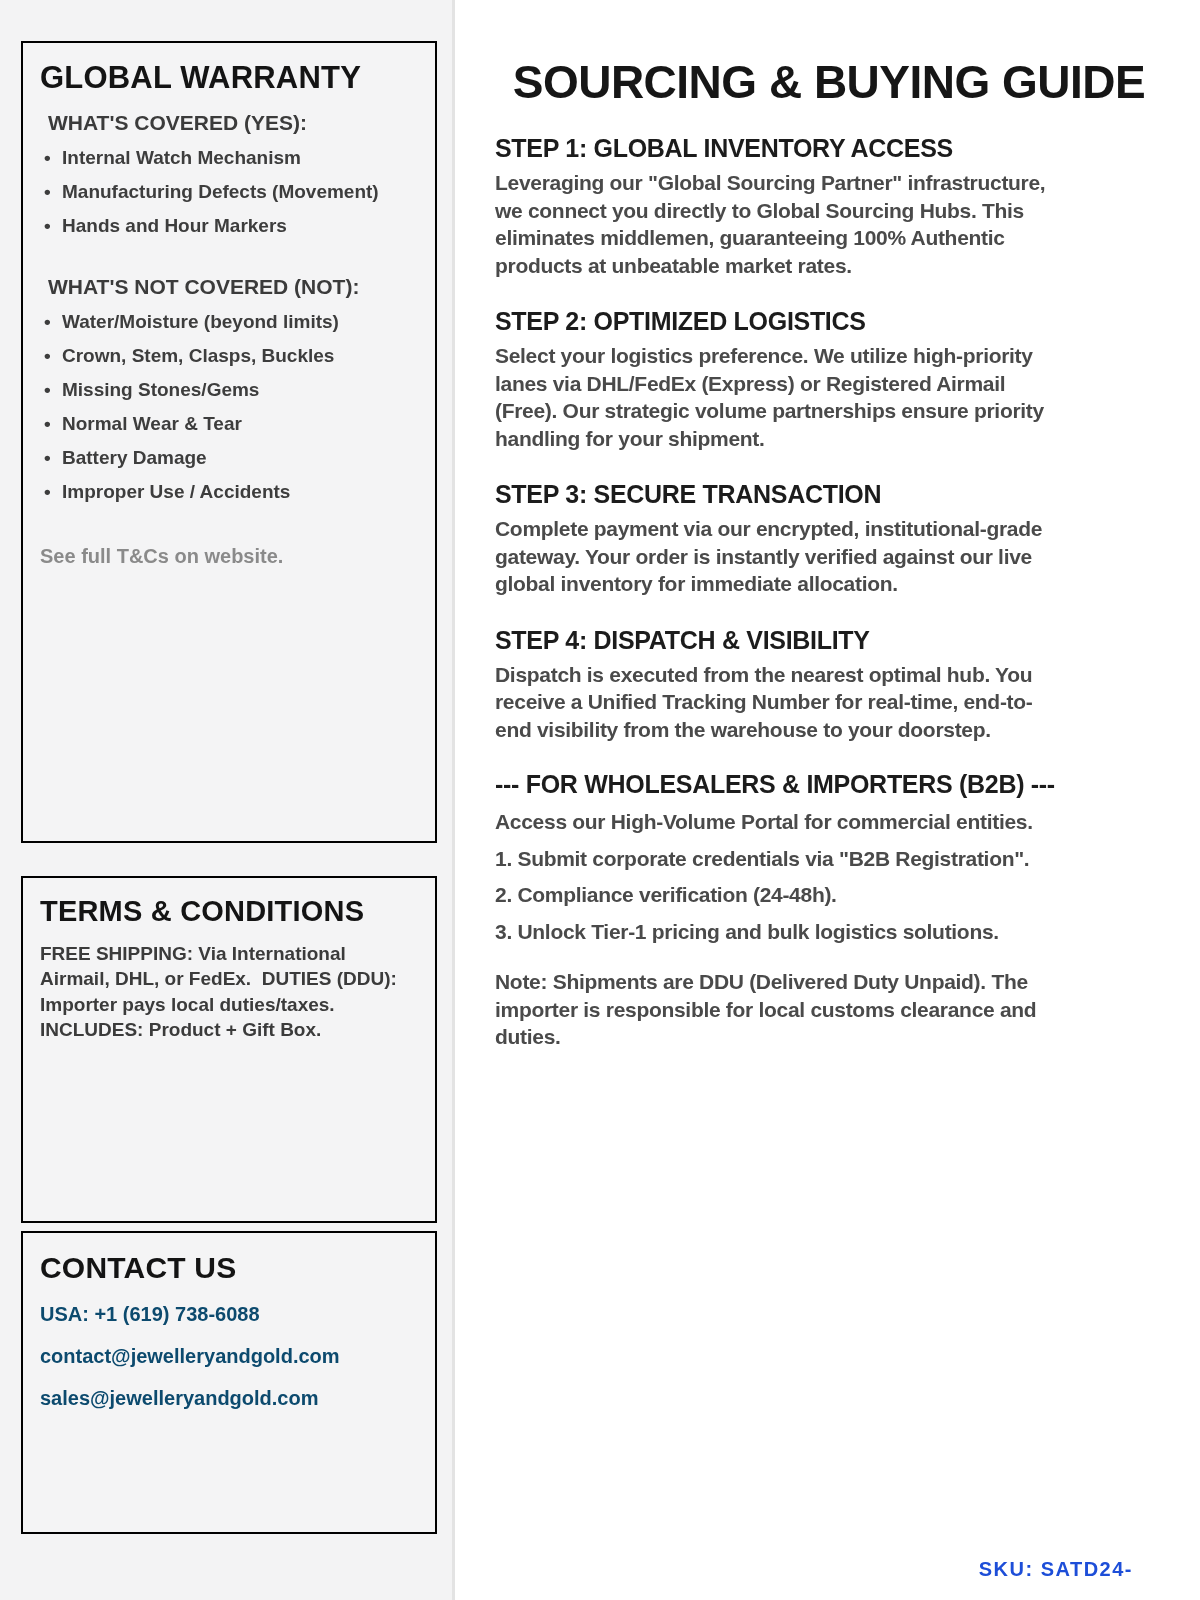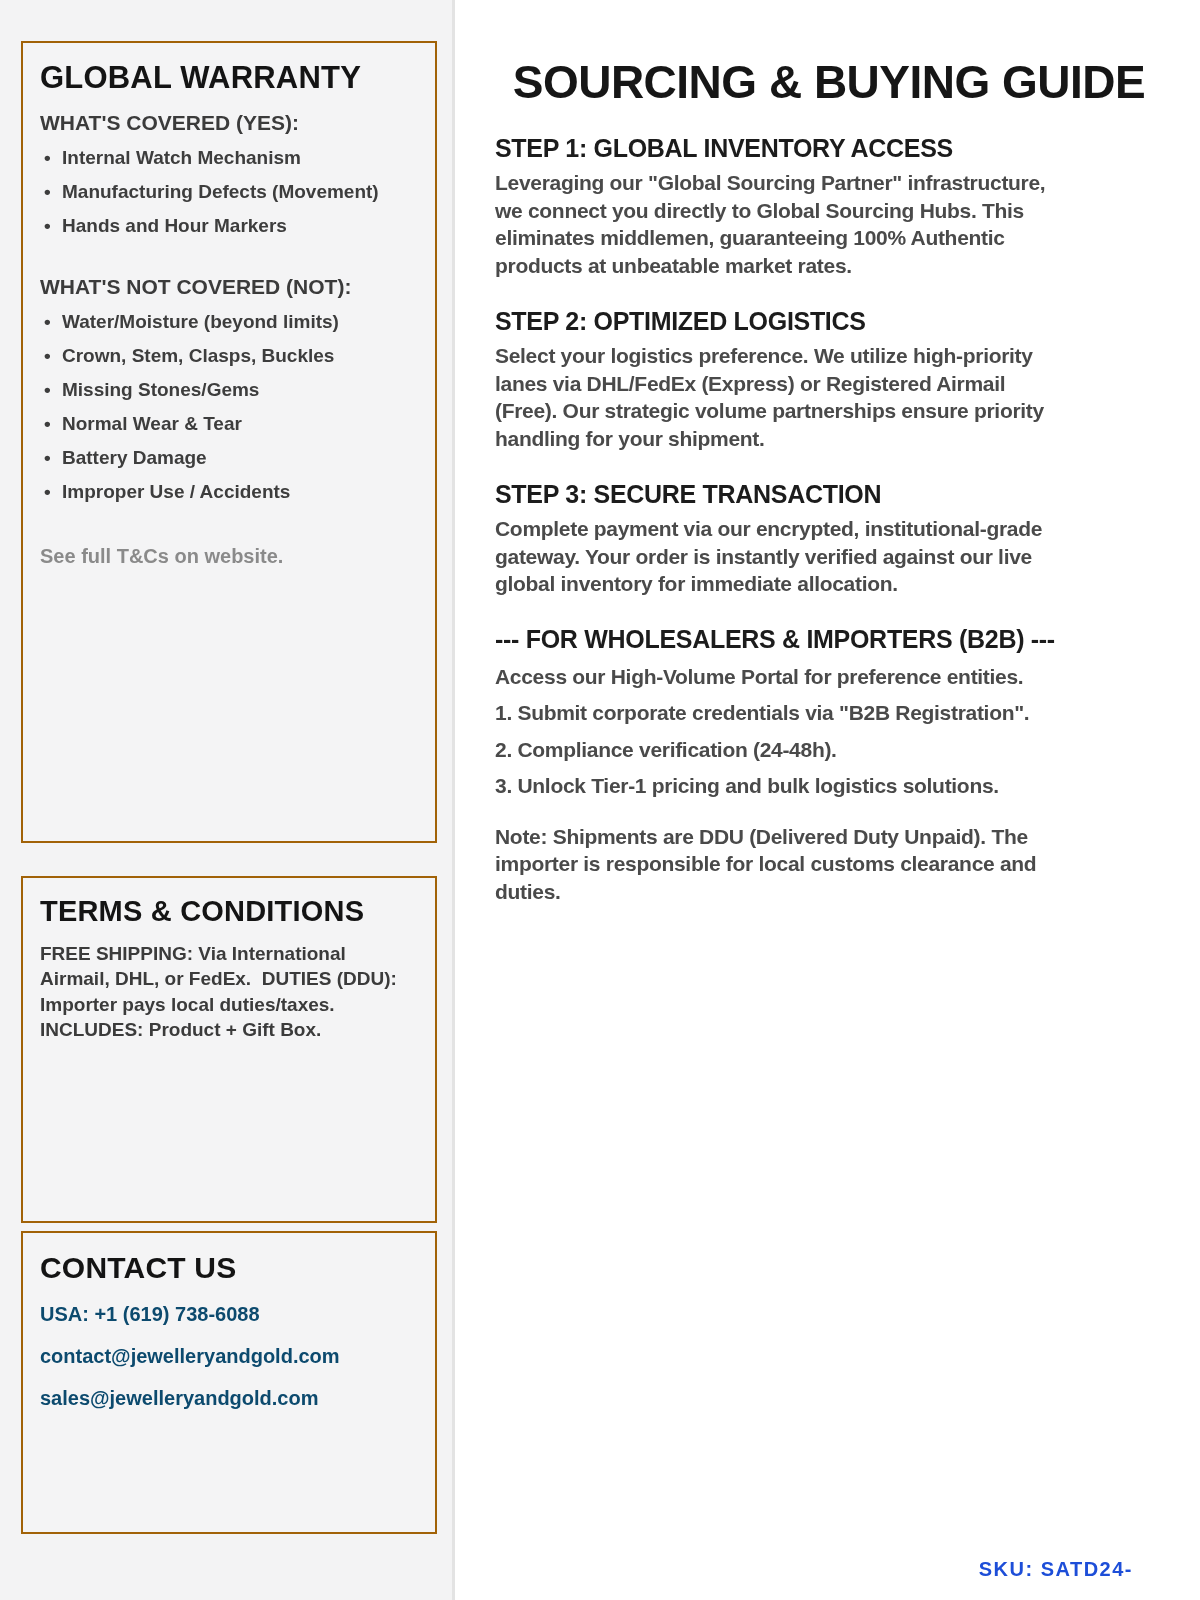--- a/index.html
+++ b/index.html
@@ -13,38 +13,38 @@
 
   
   .sidebar {
     position: absolute; left: 0; top: 0;
     width: 455px; height: 1600px;
     background: #f3f3f4;
     border-right: 3px solid #e3e3e3;
   }
   .panel {
     position: absolute; left: 21px; width: 416px;
-    border: 2px solid #a16207;
+    border: 2px solid #000000;
     padding: 18px 17px;
     background: #f4f4f5;
   }
   .panel-warranty { top: 41px;  height: 802px; }
   .panel-terms    { top: 876px; height: 347px; }
   .panel-contact  { top: 1231px;height: 303px; }
 
   .panel h2 {
     font-size: 31px; font-weight: 700; color: #141414;
     letter-spacing: 0.2px; line-height: 1.1;
   }
   .panel-terms h2 { font-size: 29px; }
   .panel-contact h2 { font-size: 30px; }
 
   .sub-heading {
     margin-top: 16px;
-    font-size: 21px; font-weight: 700; color: #3b3b3b;
+    font-size: 21px; font-weight: 700; color: #3b3b3b; margin-left: 8px;
   }
   .sub-heading.second { margin-top: 32px; }
 
   ul.bullet-list { list-style: none; margin-top: 6px; }
   ul.bullet-list li {
     font-size: 19px; font-weight: 700; color: #3d3d3d;
     line-height: 34px;
     padding-left: 22px; position: relative;
   }
   ul.bullet-list li::before {
@@ -171,24 +171,28 @@
     <div class="step-section">
       <div class="step-heading">STEP 2: OPTIMIZED LOGISTICS</div>
       <div class="step-body">Select your logistics preference. We utilize high-priority lanes via DHL/FedEx (Express) or Registered Airmail (Free). Our strategic volume partnerships ensure priority handling for your shipment.</div>
     </div>
 
     <div class="step-section">
       <div class="step-heading">STEP 3: SECURE TRANSACTION</div>
       <div class="step-body">Complete payment via our encrypted, institutional-grade gateway. Your order is instantly verified against our live global inventory for immediate allocation.</div>
     </div>
 
+    <div class="step-section">
+      <div class="step-heading">STEP 4: DISPATCH &amp; VISIBILITY</div>
+      <div class="step-body">Dispatch is executed from the nearest optimal hub. You receive a Unified Tracking Number for real-time, end-to-end visibility from the warehouse to your doorstep.</div>
+    </div>
 
     <div class="b2b-section">
       <div class="b2b-heading">--- FOR WHOLESALERS &amp; IMPORTERS (B2B) ---</div>
-      <div class="b2b-intro">Access our High-Volume Portal for preference entities.</div>
+      <div class="b2b-intro">Access our High-Volume Portal for commercial entities.</div>
       <div class="b2b-item">1. Submit corporate credentials via "B2B Registration".</div>
       <div class="b2b-item">2. Compliance verification (24-48h).</div>
       <div class="b2b-item">3. Unlock Tier-1 pricing and bulk logistics solutions.</div>
       <div class="b2b-note">Note: Shipments are DDU (Delivered Duty Unpaid). The importer is responsible for local customs clearance and duties.</div>
     </div>
 
   </div>
 </div>
 
 <div class="sku">SKU: SATD24-</div>

